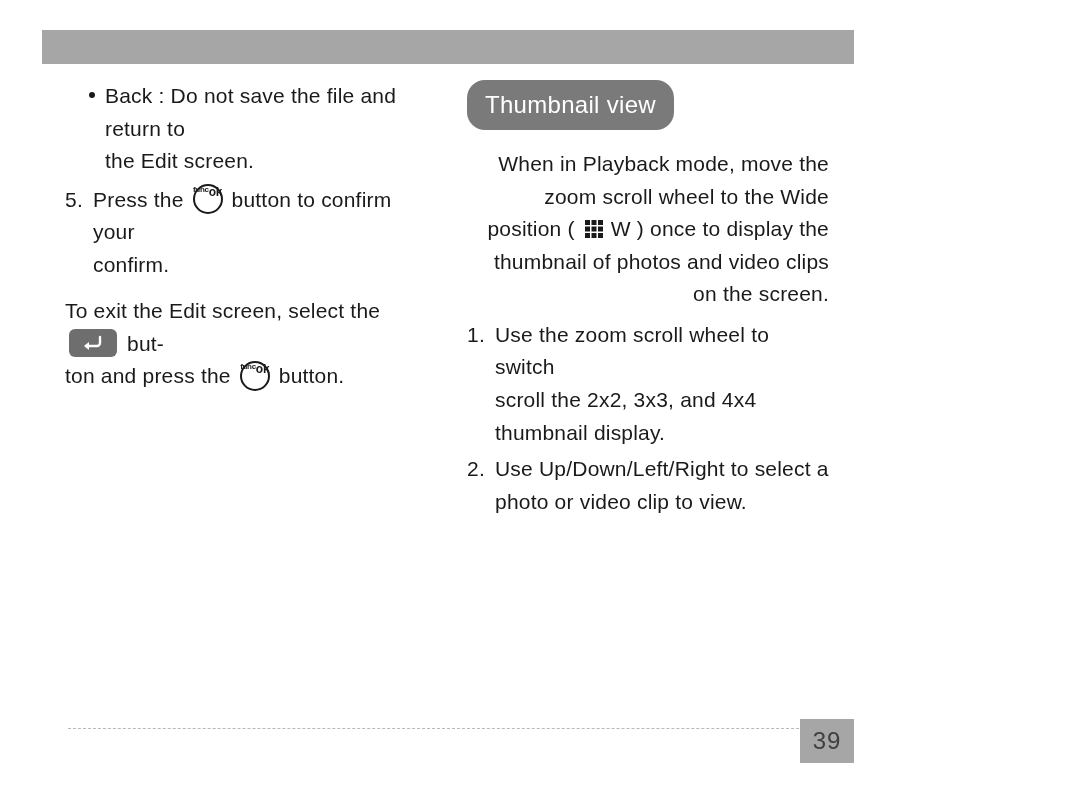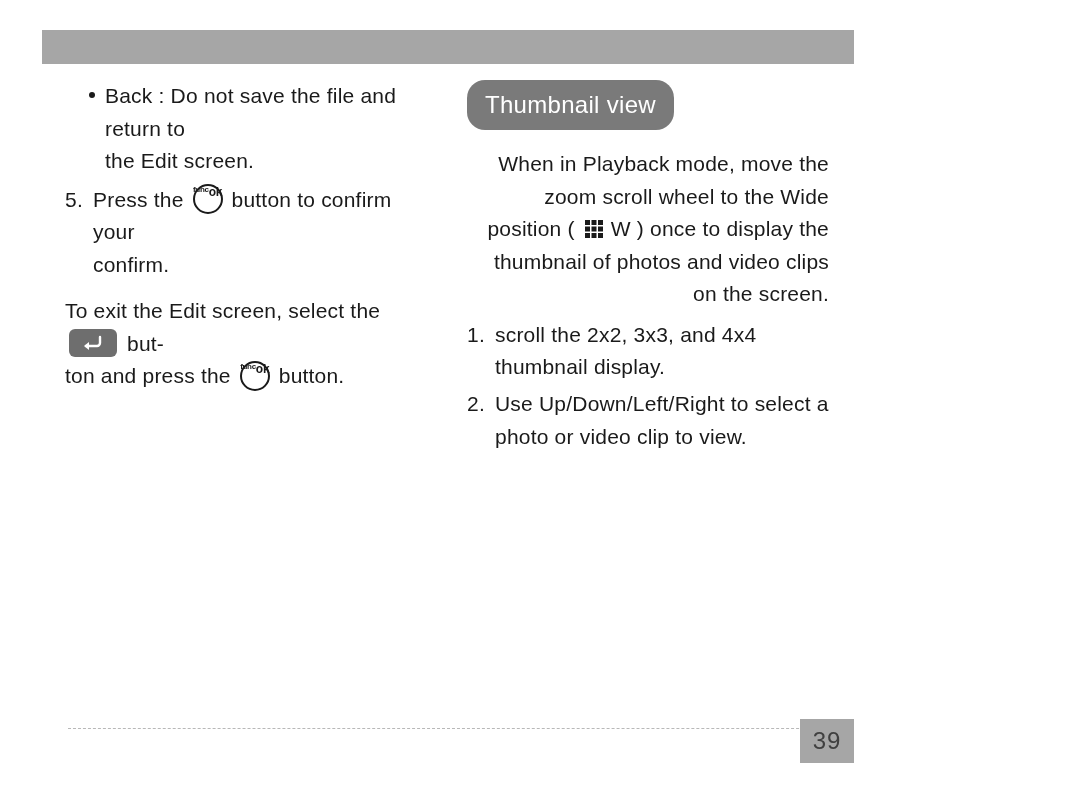--- a/index.html
+++ b/index.html
@@ -238,20 +238,21 @@
             <rect x="0" y="13" width="5" height="5" fill="#1a1a1a"></rect>
             <rect x="6.5" y="13" width="5" height="5" fill="#1a1a1a"></rect>
             <rect x="13" y="13" width="5" height="5" fill="#1a1a1a"></rect>
           </svg>
         </span> <span>W</span><span> ) once to display the thumbnail of photos and video clips on the screen.</span>
       </p>
 
       <div class="num-row" style="margin-top:6px;">
         <span class="num">1.</span>
         <div>
+          <span>Use the zoom scroll wheel to switch</span>
           <span style="display:block;">
             <span>scroll the </span><span>2x2, 3x3</span><span>, and </span><span>4x4</span><span> thumbnail display.</span>
           </span>
         </div>
       </div>
 
       <div class="num-row" style="margin-top:4px;">
         <span class="num">2.</span>
         <div>
           <span>Use </span><span>Up/Down/Left/Right</span><span>   to select a photo or video clip to view.</span>

